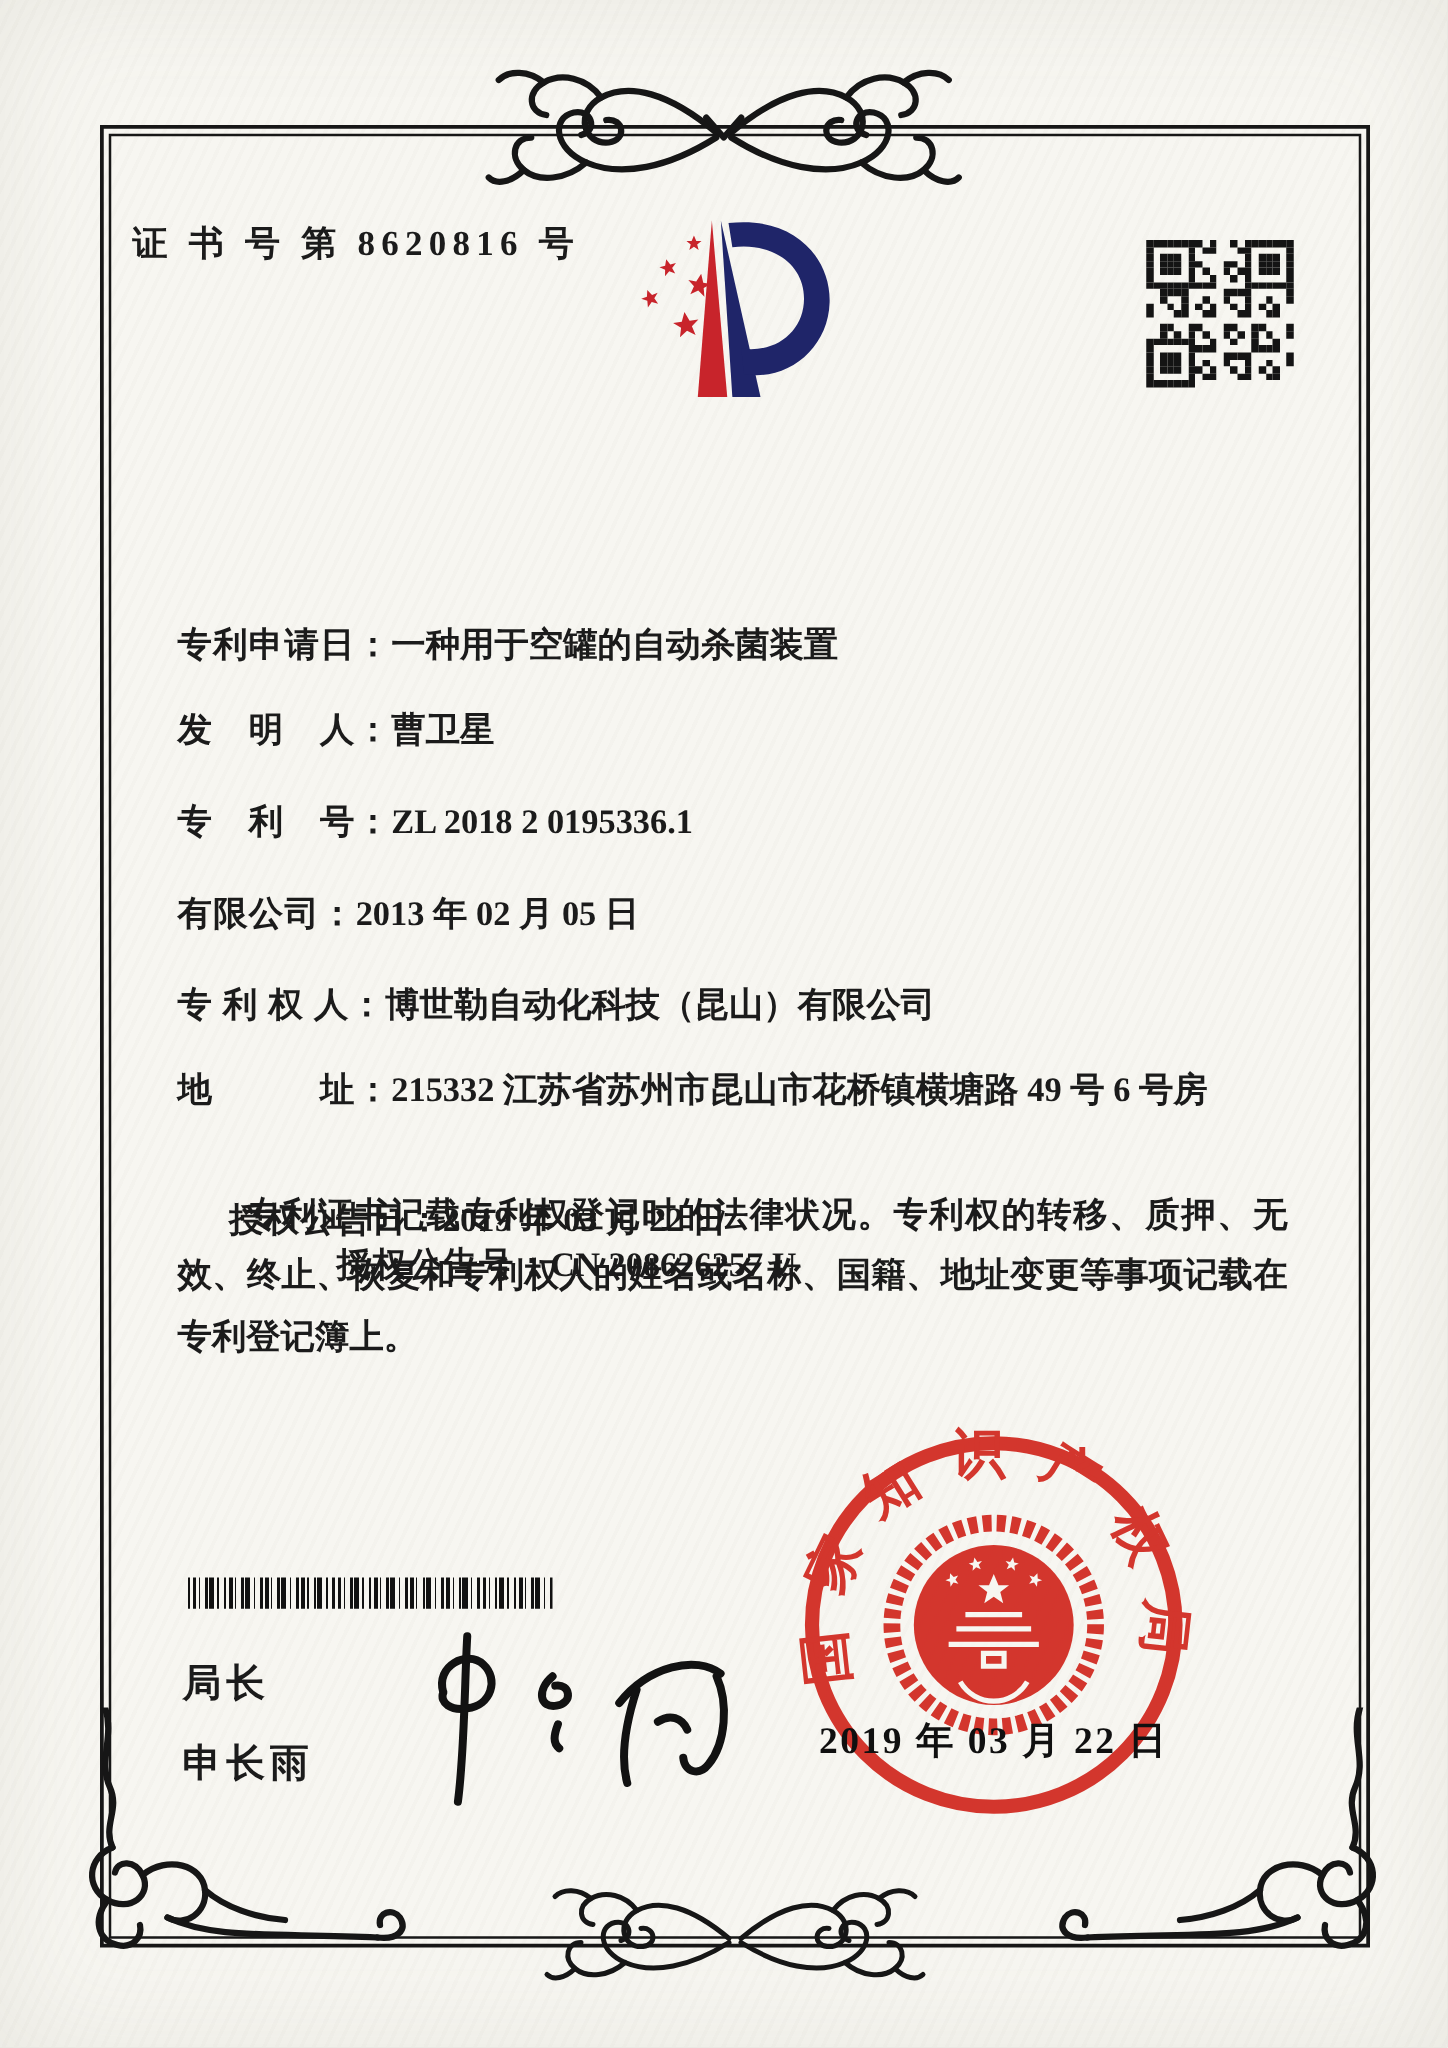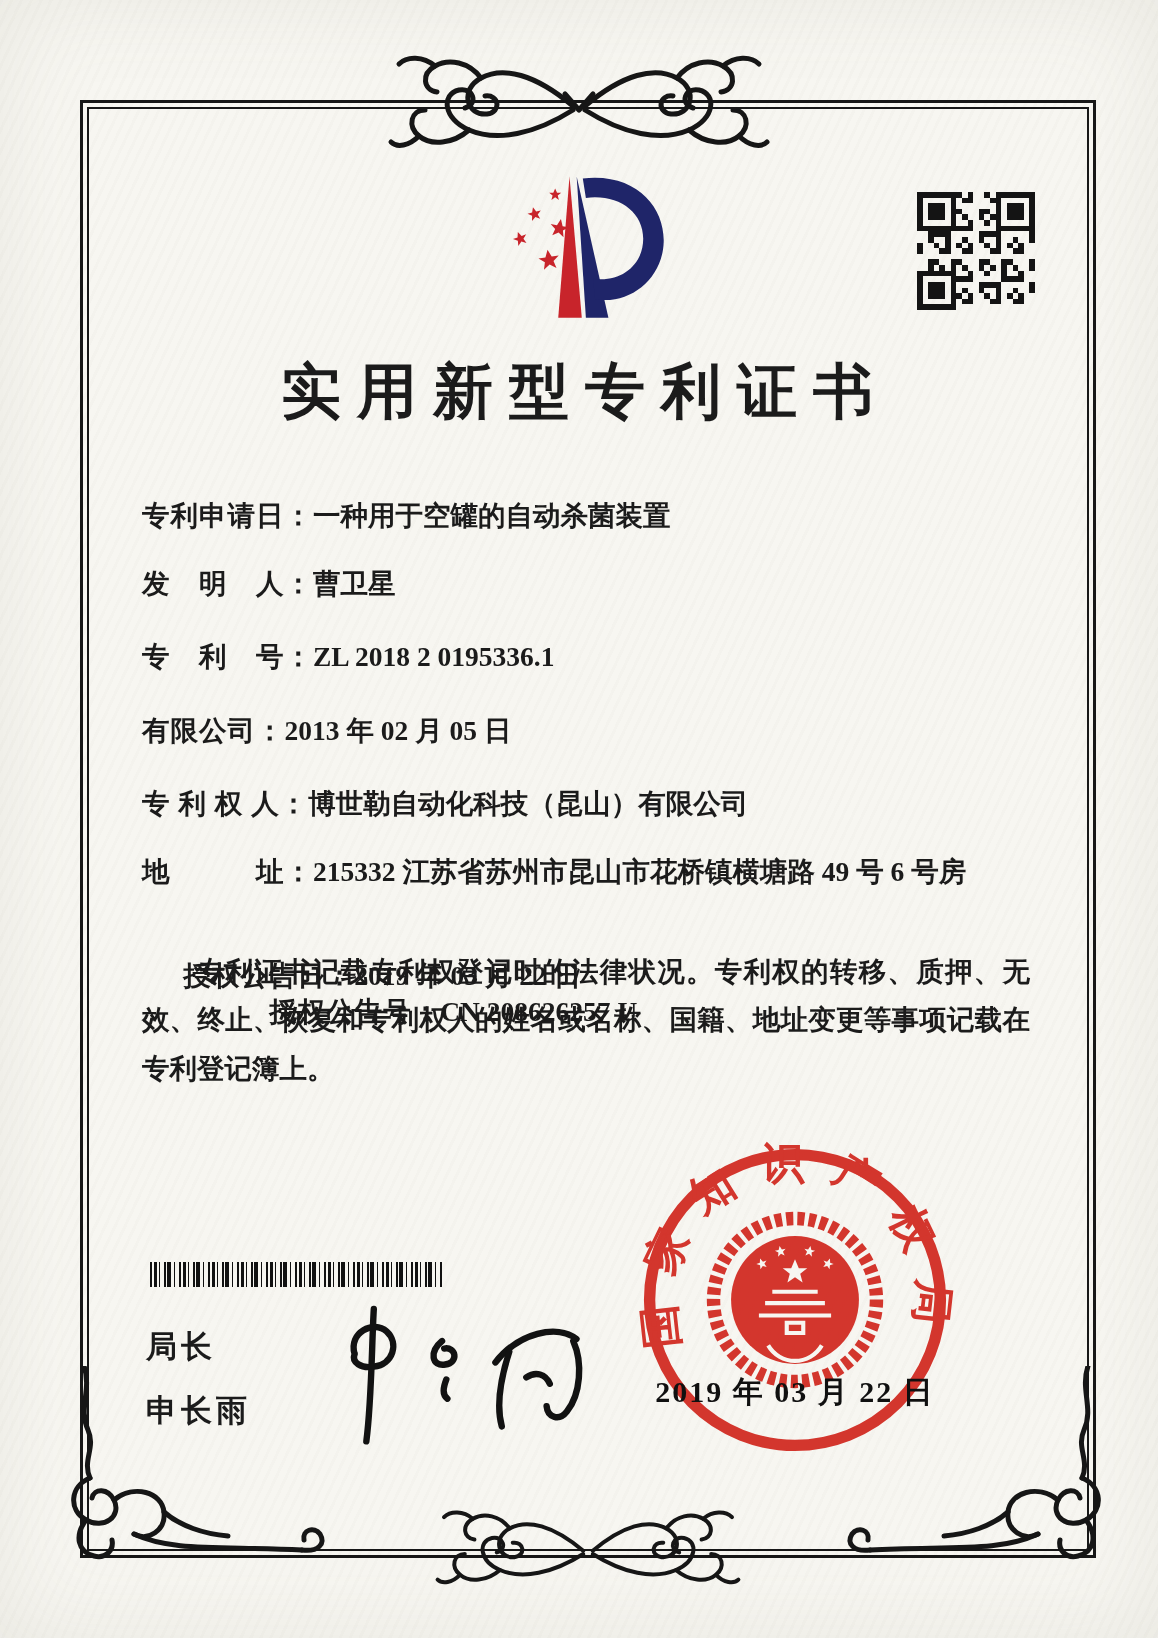--- a/index.html
+++ b/index.html
@@ -86,20 +86,21 @@
     <use href="#scrollhalf" x="6" y="8"></use>
     <use href="#scrollhalf" transform="translate(394,8) scale(-1,1)"></use>
   </svg>
   <svg class="ornament" style="left:54px;top:1366px;width:290px;height:196px" viewBox="0 0 290 196">
     <use href="#cornerflourish"></use>
   </svg>
   <svg class="ornament" style="left:828px;top:1366px;width:290px;height:196px" viewBox="0 0 290 196">
     <use href="#cornerflourish" transform="translate(290,0) scale(-1,1)"></use>
   </svg>
 
+  <div class="cert-no">证 书 号 第 8620816 号</div>
 
   <svg class="logo" viewBox="0 0 210 160">
     <path d="M105,12 L94,150 L117,150 Z" fill="#c8242b"></path>
     <path d="M112,12 L121,150 L143,150 Z" fill="#1f2569"></path>
     <path d="M118,14 C170,8 198,42 197,76 C196,112 164,138 130,132 L128,112 C156,116 177,98 177,73 C177,46 152,29 121,33 Z" fill="#1f2569"></path>
     <use href="#star" fill="#c8242b" transform="translate(91,30) scale(0.62)"></use>
     <use href="#star" fill="#c8242b" transform="translate(71,49) scale(0.70) rotate(-14)"></use>
     <use href="#star" fill="#c8242b" transform="translate(95,63) scale(0.95) rotate(10)"></use>
     <use href="#star" fill="#c8242b" transform="translate(57,73) scale(0.72) rotate(-20)"></use>
     <use href="#star" fill="#c8242b" transform="translate(85,94) scale(1.05) rotate(-8)"></use>
@@ -544,21 +545,20 @@
         <i style="background:transparent"></i>
         <i style="background:transparent"></i>
         <i style="background:transparent"></i>
         <i style="background:transparent"></i>
         <i style="background:transparent"></i>
         <i style="background:transparent"></i>
         <i style="background:transparent"></i>
       </div>
   </div>
 
-  <div class="doc-title">实用新型专利证书</div>
 
   <div class="fields">
     <div class="frow" style="top:0"><span class="lbl">专利申请日：</span><span>一种用于空罐的自动杀菌装置</span></div>
     <div class="frow" style="top:68px"><span class="lbl">发　明　人：</span><span>曹卫星</span></div>
     <div class="frow" style="top:141px"><span class="lbl">专　利　号：</span><span>ZL 2018 2 0195336.1</span></div>
     <div class="frow" style="top:215px"><span class="lbl">有限公司：</span><span>2013 年 02 月 05 日</span></div>
     <div class="frow" style="top:288px"><span class="lbl">专 利 权 人：</span><span>博世勒自动化科技（昆山）有限公司</span></div>
     <div class="frow" style="top:356px"><span class="lbl">地　　　址：</span><span>215332 江苏省苏州市昆山市花桥镇横塘路 49 号 6 号房</span></div>
     <div class="frow" style="top:428px">
       <span><span class="lbl">授权公告日：</span><span>2019 年 03 月 22 日</span></span>

